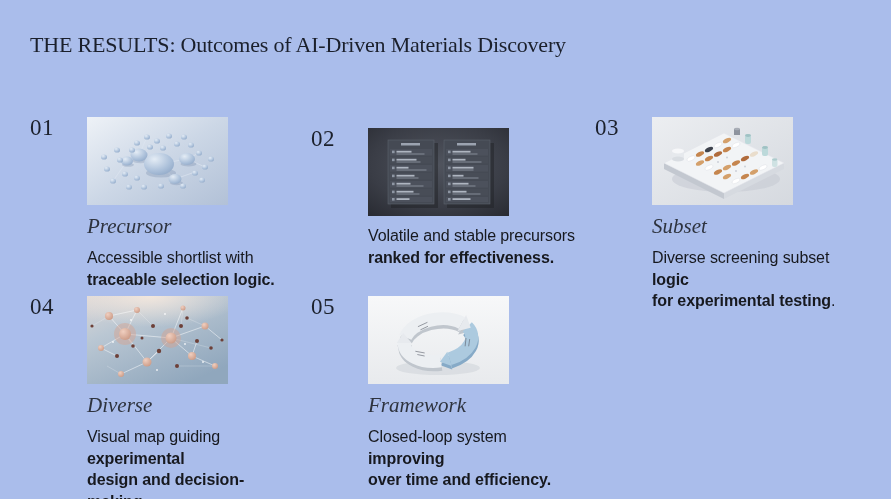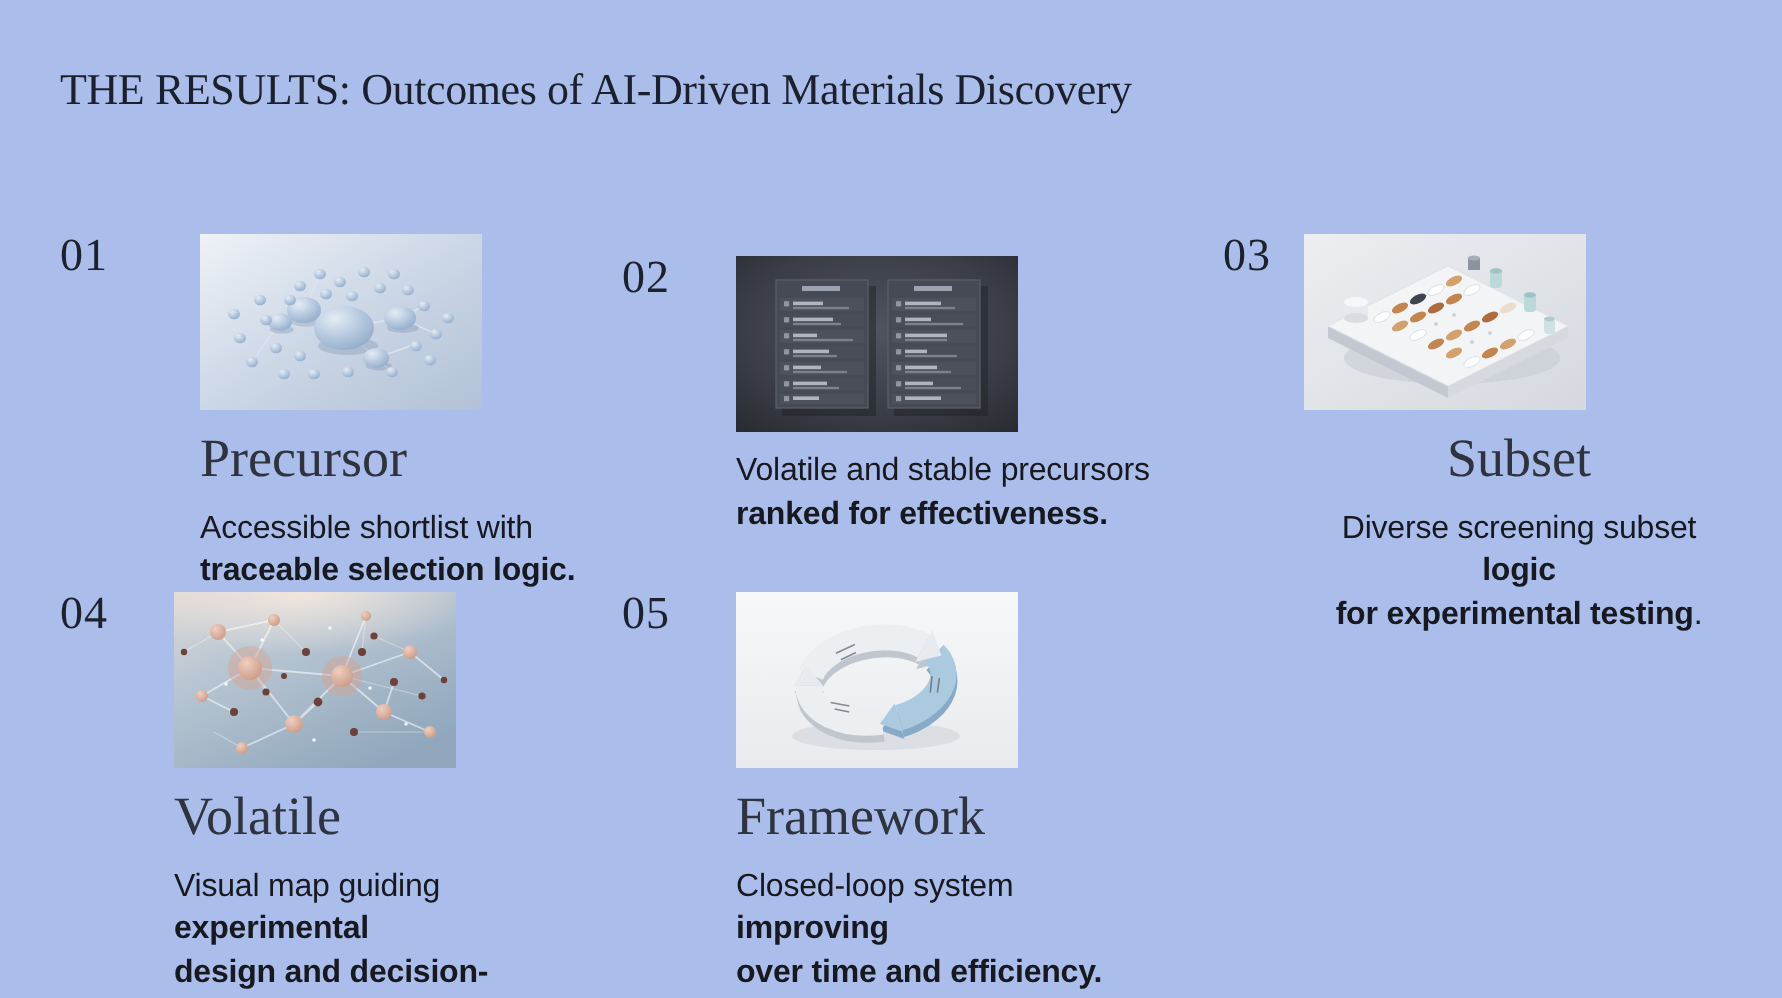--- a/index.html
+++ b/index.html
@@ -45,42 +45,43 @@
   }
   .content { width: 215px; }
   .thumb {
     width: 141px; height: 88px;
     overflow: hidden;
     background: #cdd6e2;
   }
   .thumb svg { display: block; width: 141px; height: 88px; }
   .heading {
     margin: 10px 0 0 0;
-    font-size: 27px;
+    font-size: 21px;
     font-weight: 400;
     line-height: 1.1;
     color: var(--heading);
+    font-style: italic;
   }
   .desc {
     margin: 9px 0 0 0;
     font-family: "Liberation Sans", sans-serif;
     font-size: 16px;
     line-height: 21.5px;
     letter-spacing: -0.1px;
     color: var(--body);
   }
   .desc b { font-weight: 700; }
 </style>
 </head>
 <body>
 
 <div class="slide">
   <h1 class="title">THE RESULTS: Outcomes of AI-Driven Materials Discovery</h1>
   <div class="grid">
-      <div class="cell" style="left: 30px; top: 117px; gap: 13px;">
+      <div class="cell" style="left: 30px; top: 117px;">
         <div class="num">01</div>
         <div class="content">
           <div class="thumb">
             <svg viewBox="0 0 141 88" xmlns="http://www.w3.org/2000/svg">
   <defs>
     <linearGradient id="p-bg" x1="0" y1="0" x2="1" y2="1">
       <stop offset="0" stop-color="#eef2f7"></stop>
                   <stop offset="0.5" stop-color="#ccd7e6"></stop>
                   <stop offset="1" stop-color="#b2c1d7"></stop>
     </linearGradient>
@@ -233,21 +234,21 @@
                   <rect x="84.5" y="49.4" width="26" height="1.2"></rect>
                   <rect x="84.5" y="57.4" width="23" height="1.2"></rect>
                   <rect x="84.5" y="65.4" width="28" height="1.2"></rect>
                 </g>
   </g>
 </svg>
           </div>
           <p class="desc"><span>Volatile and stable precursors</span><br><b>ranked for effectiveness.</b></p>
         </div>
       </div>
-      <div class="cell" style="left: 595px; top: 117px; text-align: center;">
+      <div class="cell" style="left: 595px; top: 117px;">
         <div class="num">03</div>
         <div class="content">
           <div class="thumb">
             <svg viewBox="0 0 141 88" xmlns="http://www.w3.org/2000/svg">
   <defs>
     <linearGradient id="s-bg" x1="0" y1="0" x2="1" y2="1">
       <stop offset="0" stop-color="#eceef1"></stop>
                   <stop offset="1" stop-color="#d5d9df"></stop>
     </linearGradient>
   </defs>
@@ -365,21 +366,21 @@
   <g fill="#ffffff" opacity="0.85">
     <circle cx="44" cy="24" r="0.9"></circle>
                 <circle cx="78" cy="18" r="0.9"></circle>
                 <circle cx="98" cy="48" r="0.9"></circle>
     <circle cx="26" cy="46" r="0.9"></circle>
                 <circle cx="70" cy="74" r="0.9"></circle>
                 <circle cx="116" cy="66" r="0.9"></circle>
   </g>
 </svg>
           </div>
-          <h2 class="heading">Volatile</h2>
+          <h2 class="heading">Diverse</h2>
           <p class="desc"><span>Visual map guiding </span><b>experimental</b><br><b>design and decision-making</b><span>.</span></p>
         </div>
       </div>
       <div class="cell" style="left: 311px; top: 296px;">
         <div class="num">05</div>
         <div class="content">
           <div class="thumb">
             <svg viewBox="0 0 141 88" xmlns="http://www.w3.org/2000/svg">
   <defs>
     <linearGradient id="f-bg" x1="0" y1="0" x2="0" y2="1">

